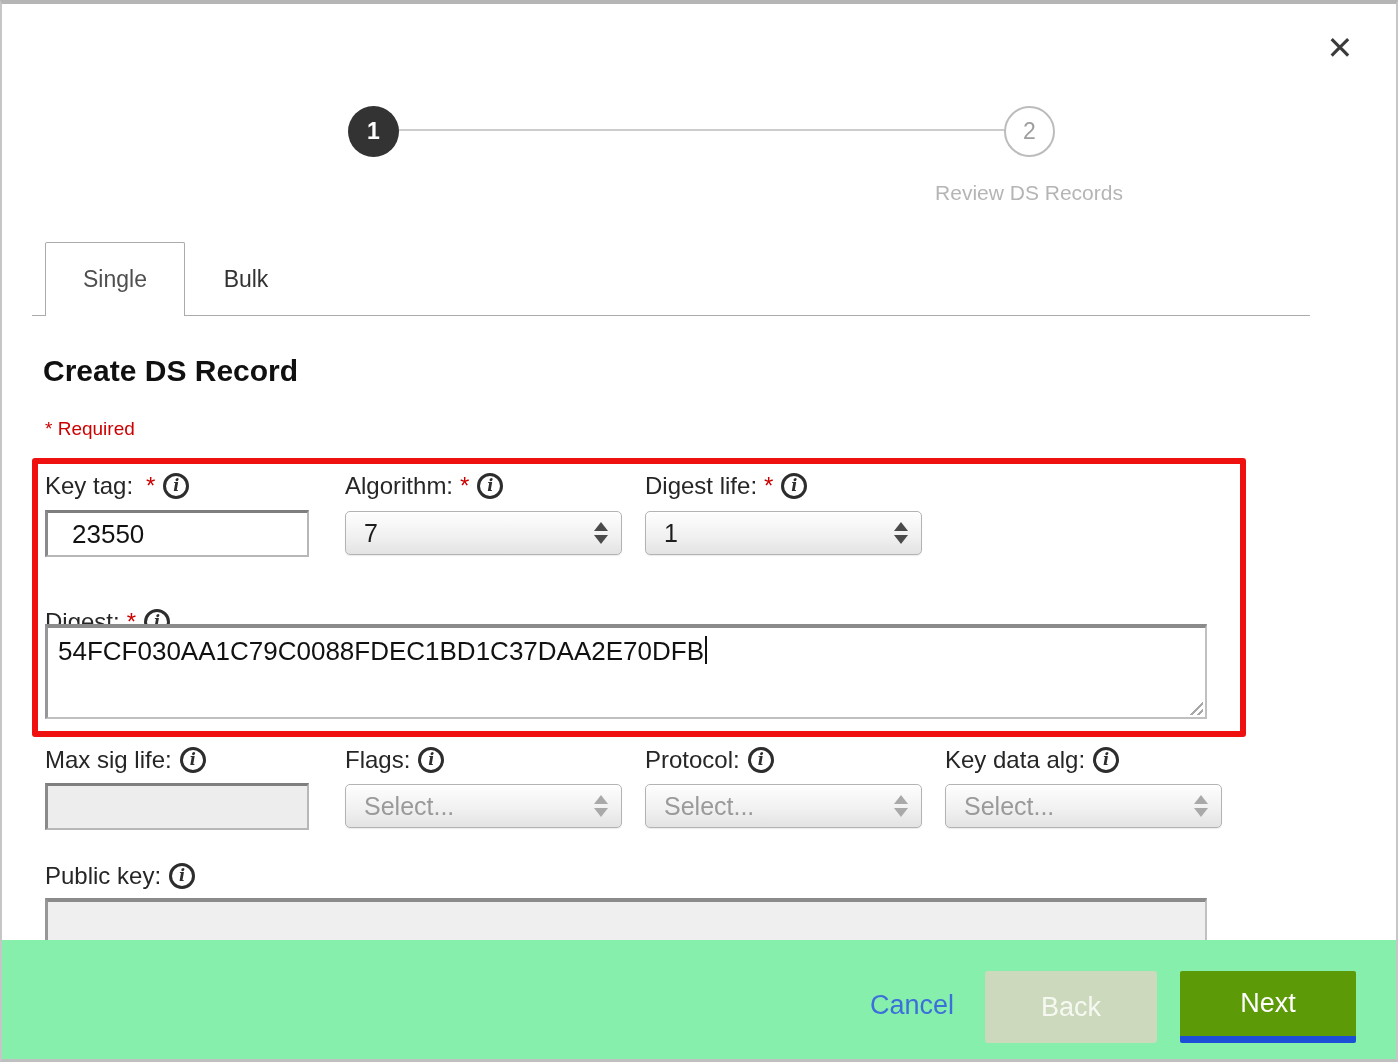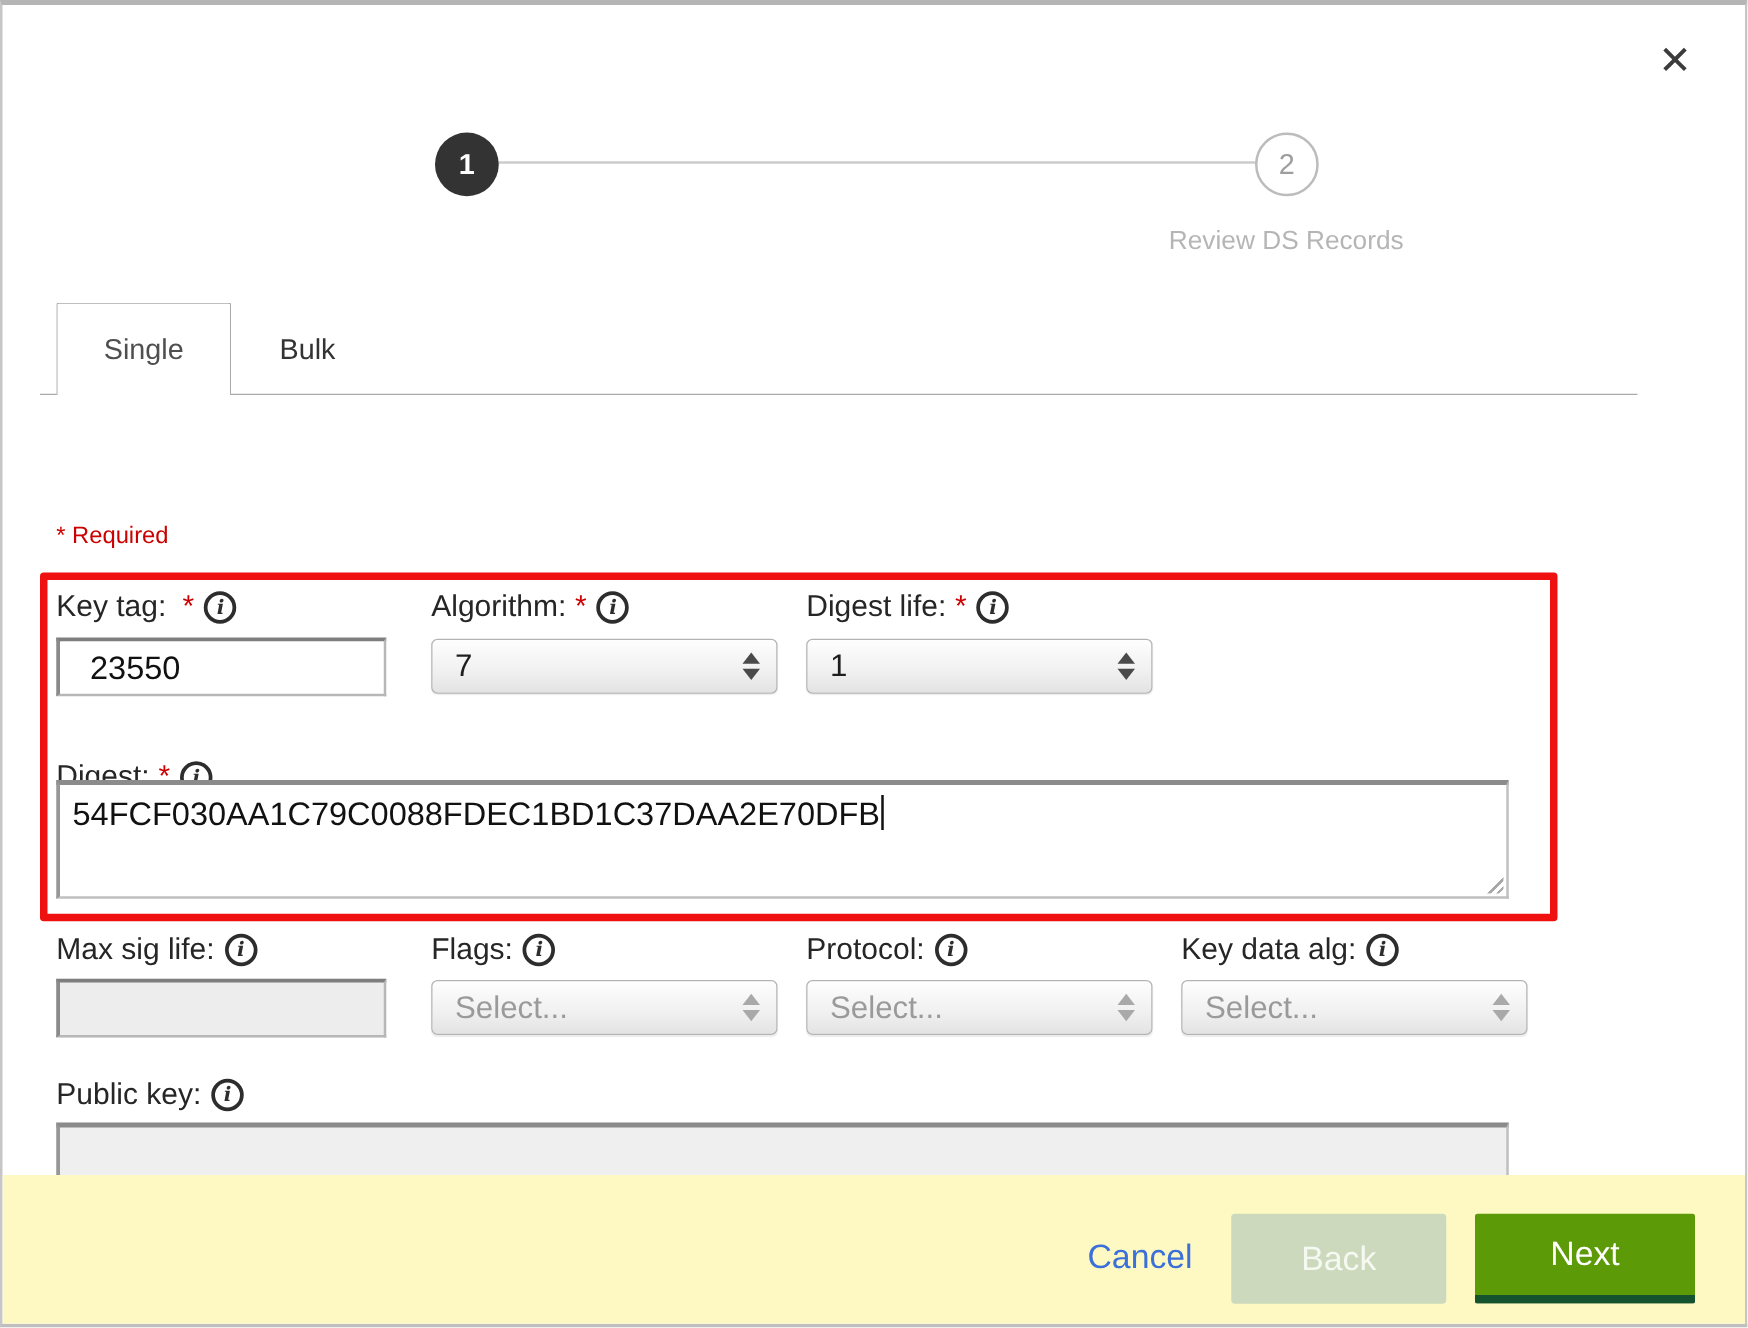--- a/index.html
+++ b/index.html
@@ -80,27 +80,27 @@
     border:2px solid #c0c0c0; border-top:4px solid #8b8b8b; border-left:3px solid #979797;
     font-size:26px; color:#111111; padding:8px 10px; z-index:2; }
   .digest-area { left:43px; top:620px; width:1162px; height:95px; }
   .caret { display:inline-block; width:2px; height:28px; background:#111111; vertical-align:-4px; margin-left:1px; }
   .grip { position:absolute; right:2px; bottom:2px; width:16px; height:16px;
     background:repeating-linear-gradient(135deg, transparent 0 3px, #a8a8a8 3px 5px);
     clip-path:polygon(100% 0, 100% 100%, 0 100%); }
   .pubkey-area { left:43px; top:894px; width:1162px; height:46px; background:#efefef; }
 
   
-  .footer { position:absolute; left:0; right:0; top:936px; bottom:0; background:#fef9c3; z-index:5; }
+  .footer { position:absolute; left:0; right:0; top:936px; bottom:0; background:#86efac; z-index:5; }
   .cancel-link { position:absolute; left:868px; top:50px; font-size:27px; color:#3b6fd9; cursor:pointer; }
   .btn { position:absolute; top:31px; height:72px; display:flex; align-items:center; justify-content:center;
     font-size:27px; cursor:pointer; }
   .btn.back { left:983px; width:172px; background:#ccd9bc; color:#f6f9f2; border-radius:3px; }
   .btn.next { left:1178px; width:176px; background:#5c9a07; color:#ffffff;
-    border-bottom:7px solid #14532d; border-radius:2px; }
+    border-bottom:7px solid #1d4ed8; border-radius:2px; }
 
   
   .lbl-keytag { left:43px; top:467px; }
   .lbl-algorithm { left:343px; top:467px; }
   .lbl-digesttype { left:643px; top:467px; }
   .inp-keytag { left:43px; top:506px; }
   .sel-algorithm { left:343px; top:507px; }
   .sel-digesttype { left:643px; top:507px; }
   .lbl-digest { left:43px; top:583px;margin-top:20px; }
   .lbl-msl { left:43px; top:741px; }
@@ -122,20 +122,21 @@
 
   <div class="step-connector"></div>
   <div class="step-circle active">1</div>
   <div class="step-circle inactive">2</div>
   <div class="step-label two">Review DS Records</div>
 
   <div class="tab-rule"></div>
   <div class="tab active">Single</div>
   <div class="tab inactive">Bulk</div>
 
+  <div class="page-title">Create DS Record</div>
   <div class="required-note">* Required</div>
 
   <div class="highlight-box"></div>
 
   <div class="fld-label lbl-keytag">
     <span>Key tag:</span>
     <span class="req wide">*</span>
     <span class="info-icon">i</span>
   </div>
   <div class="fld-label lbl-algorithm">

